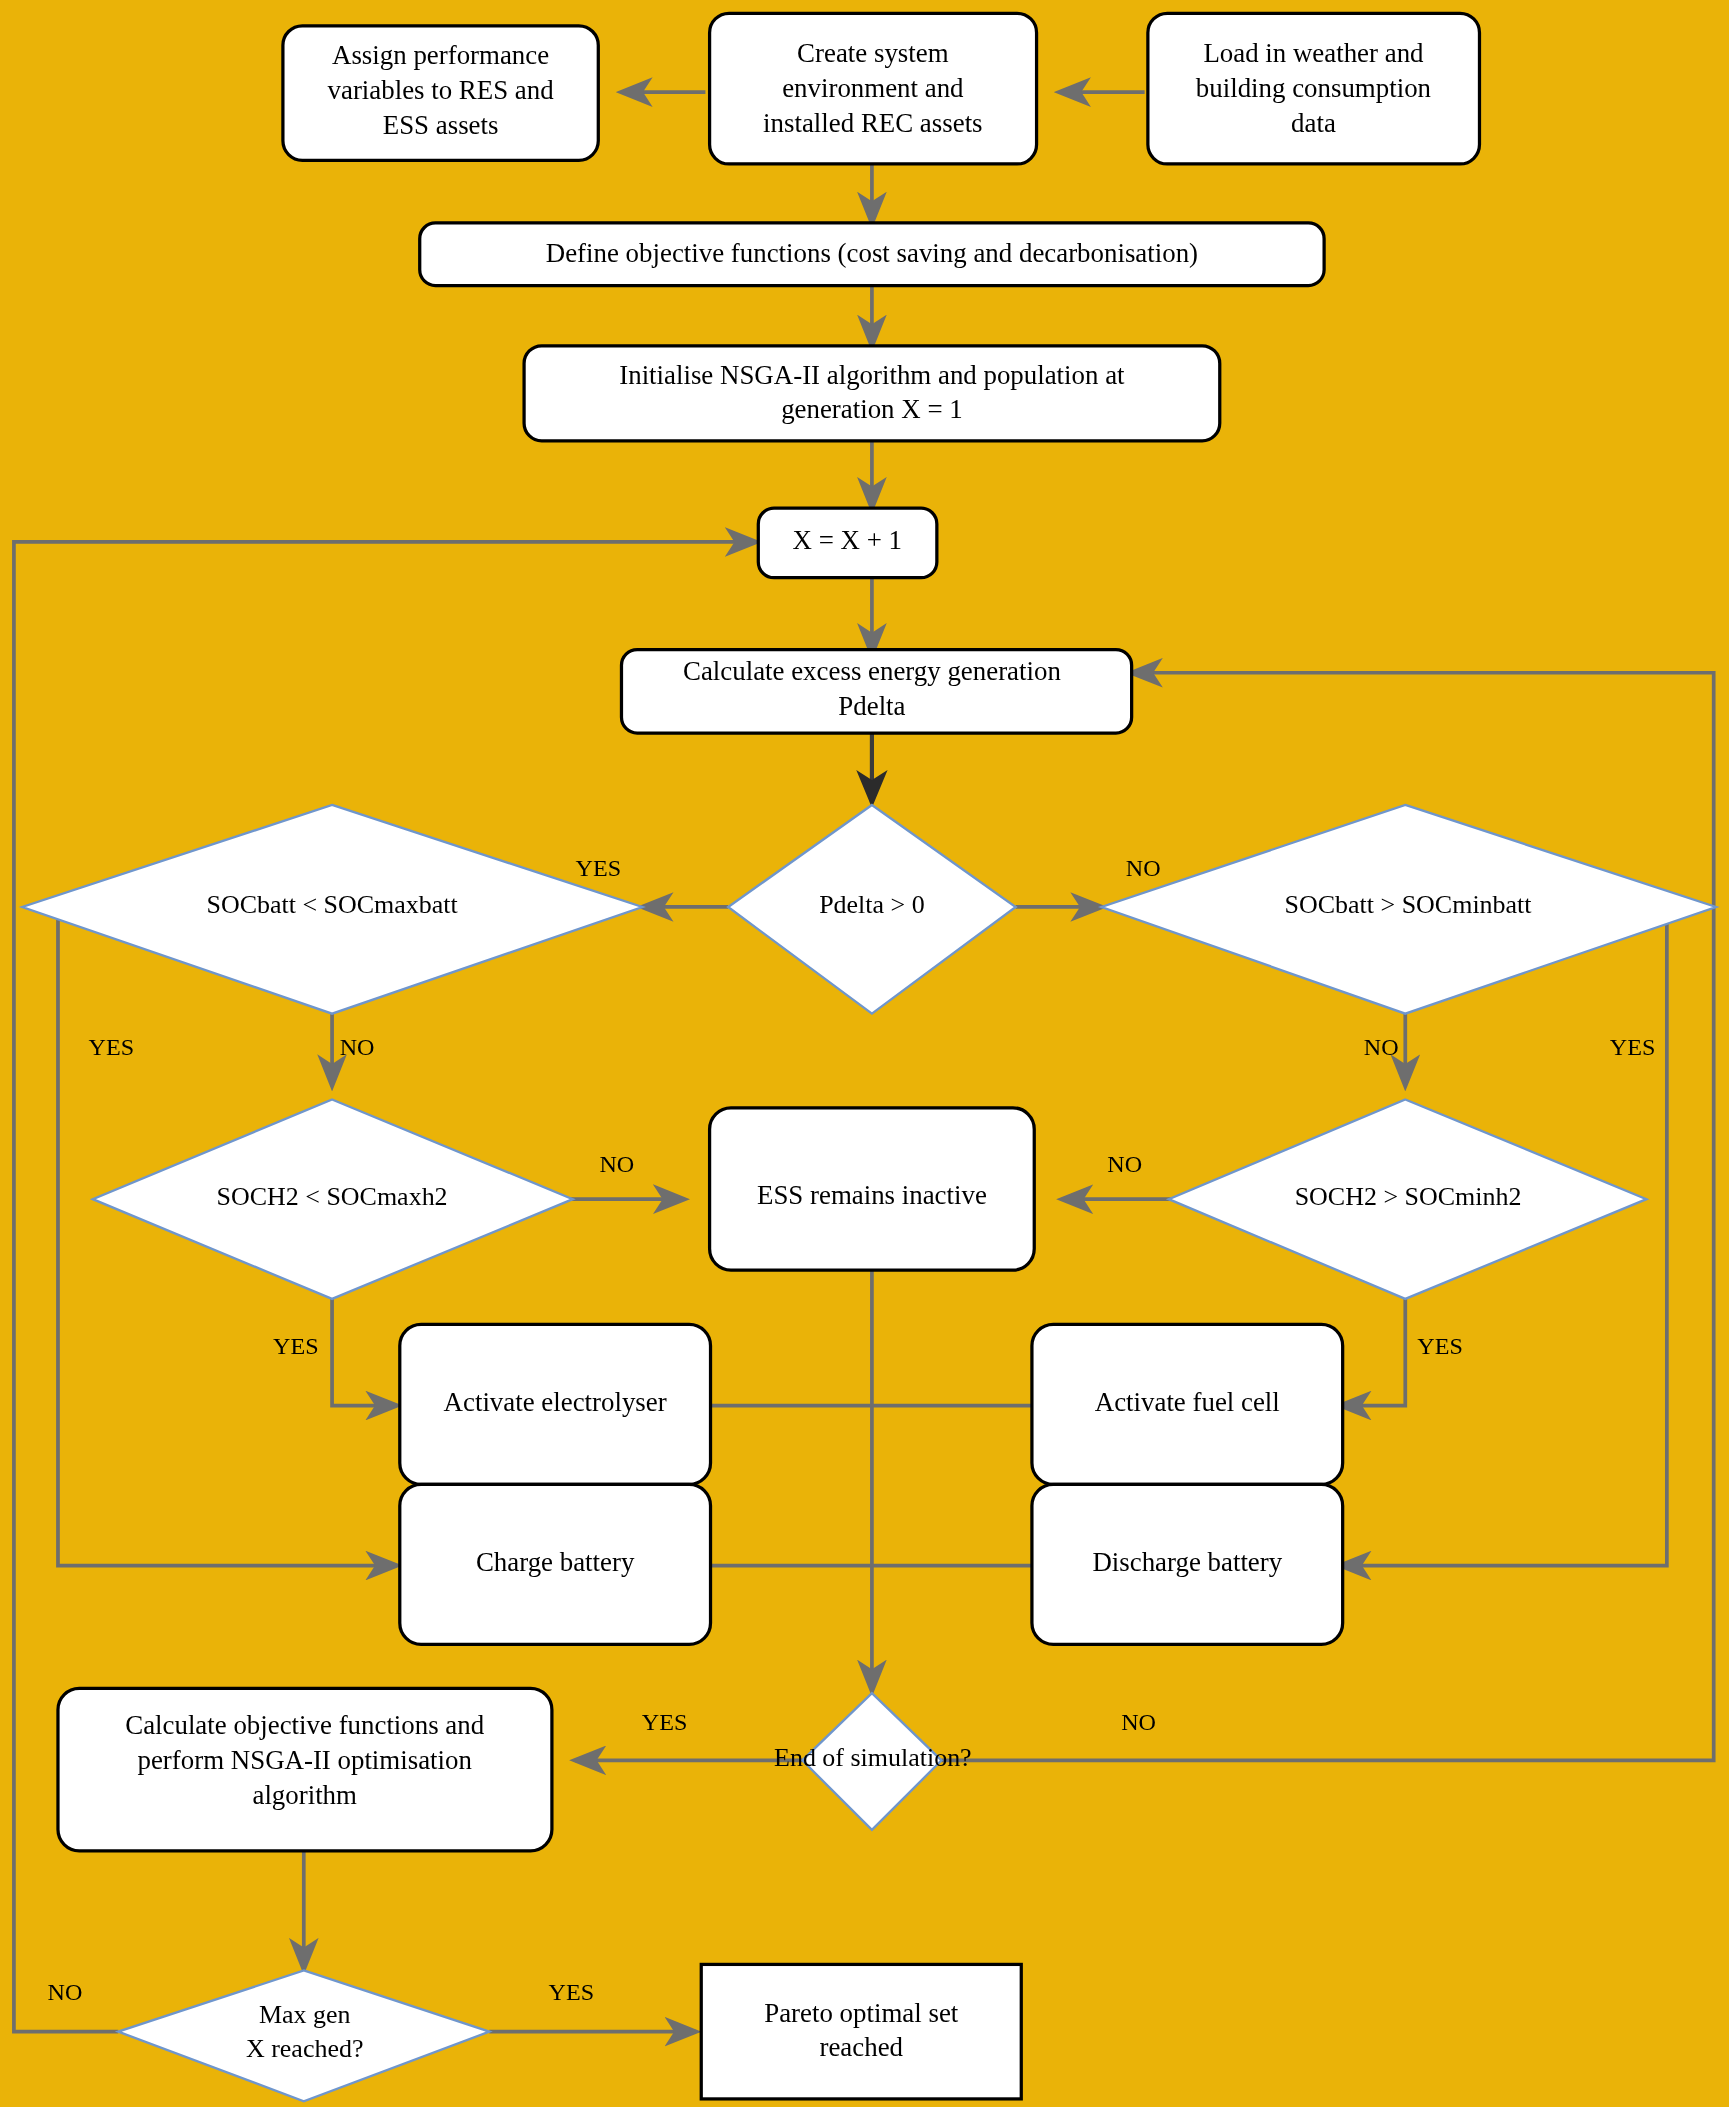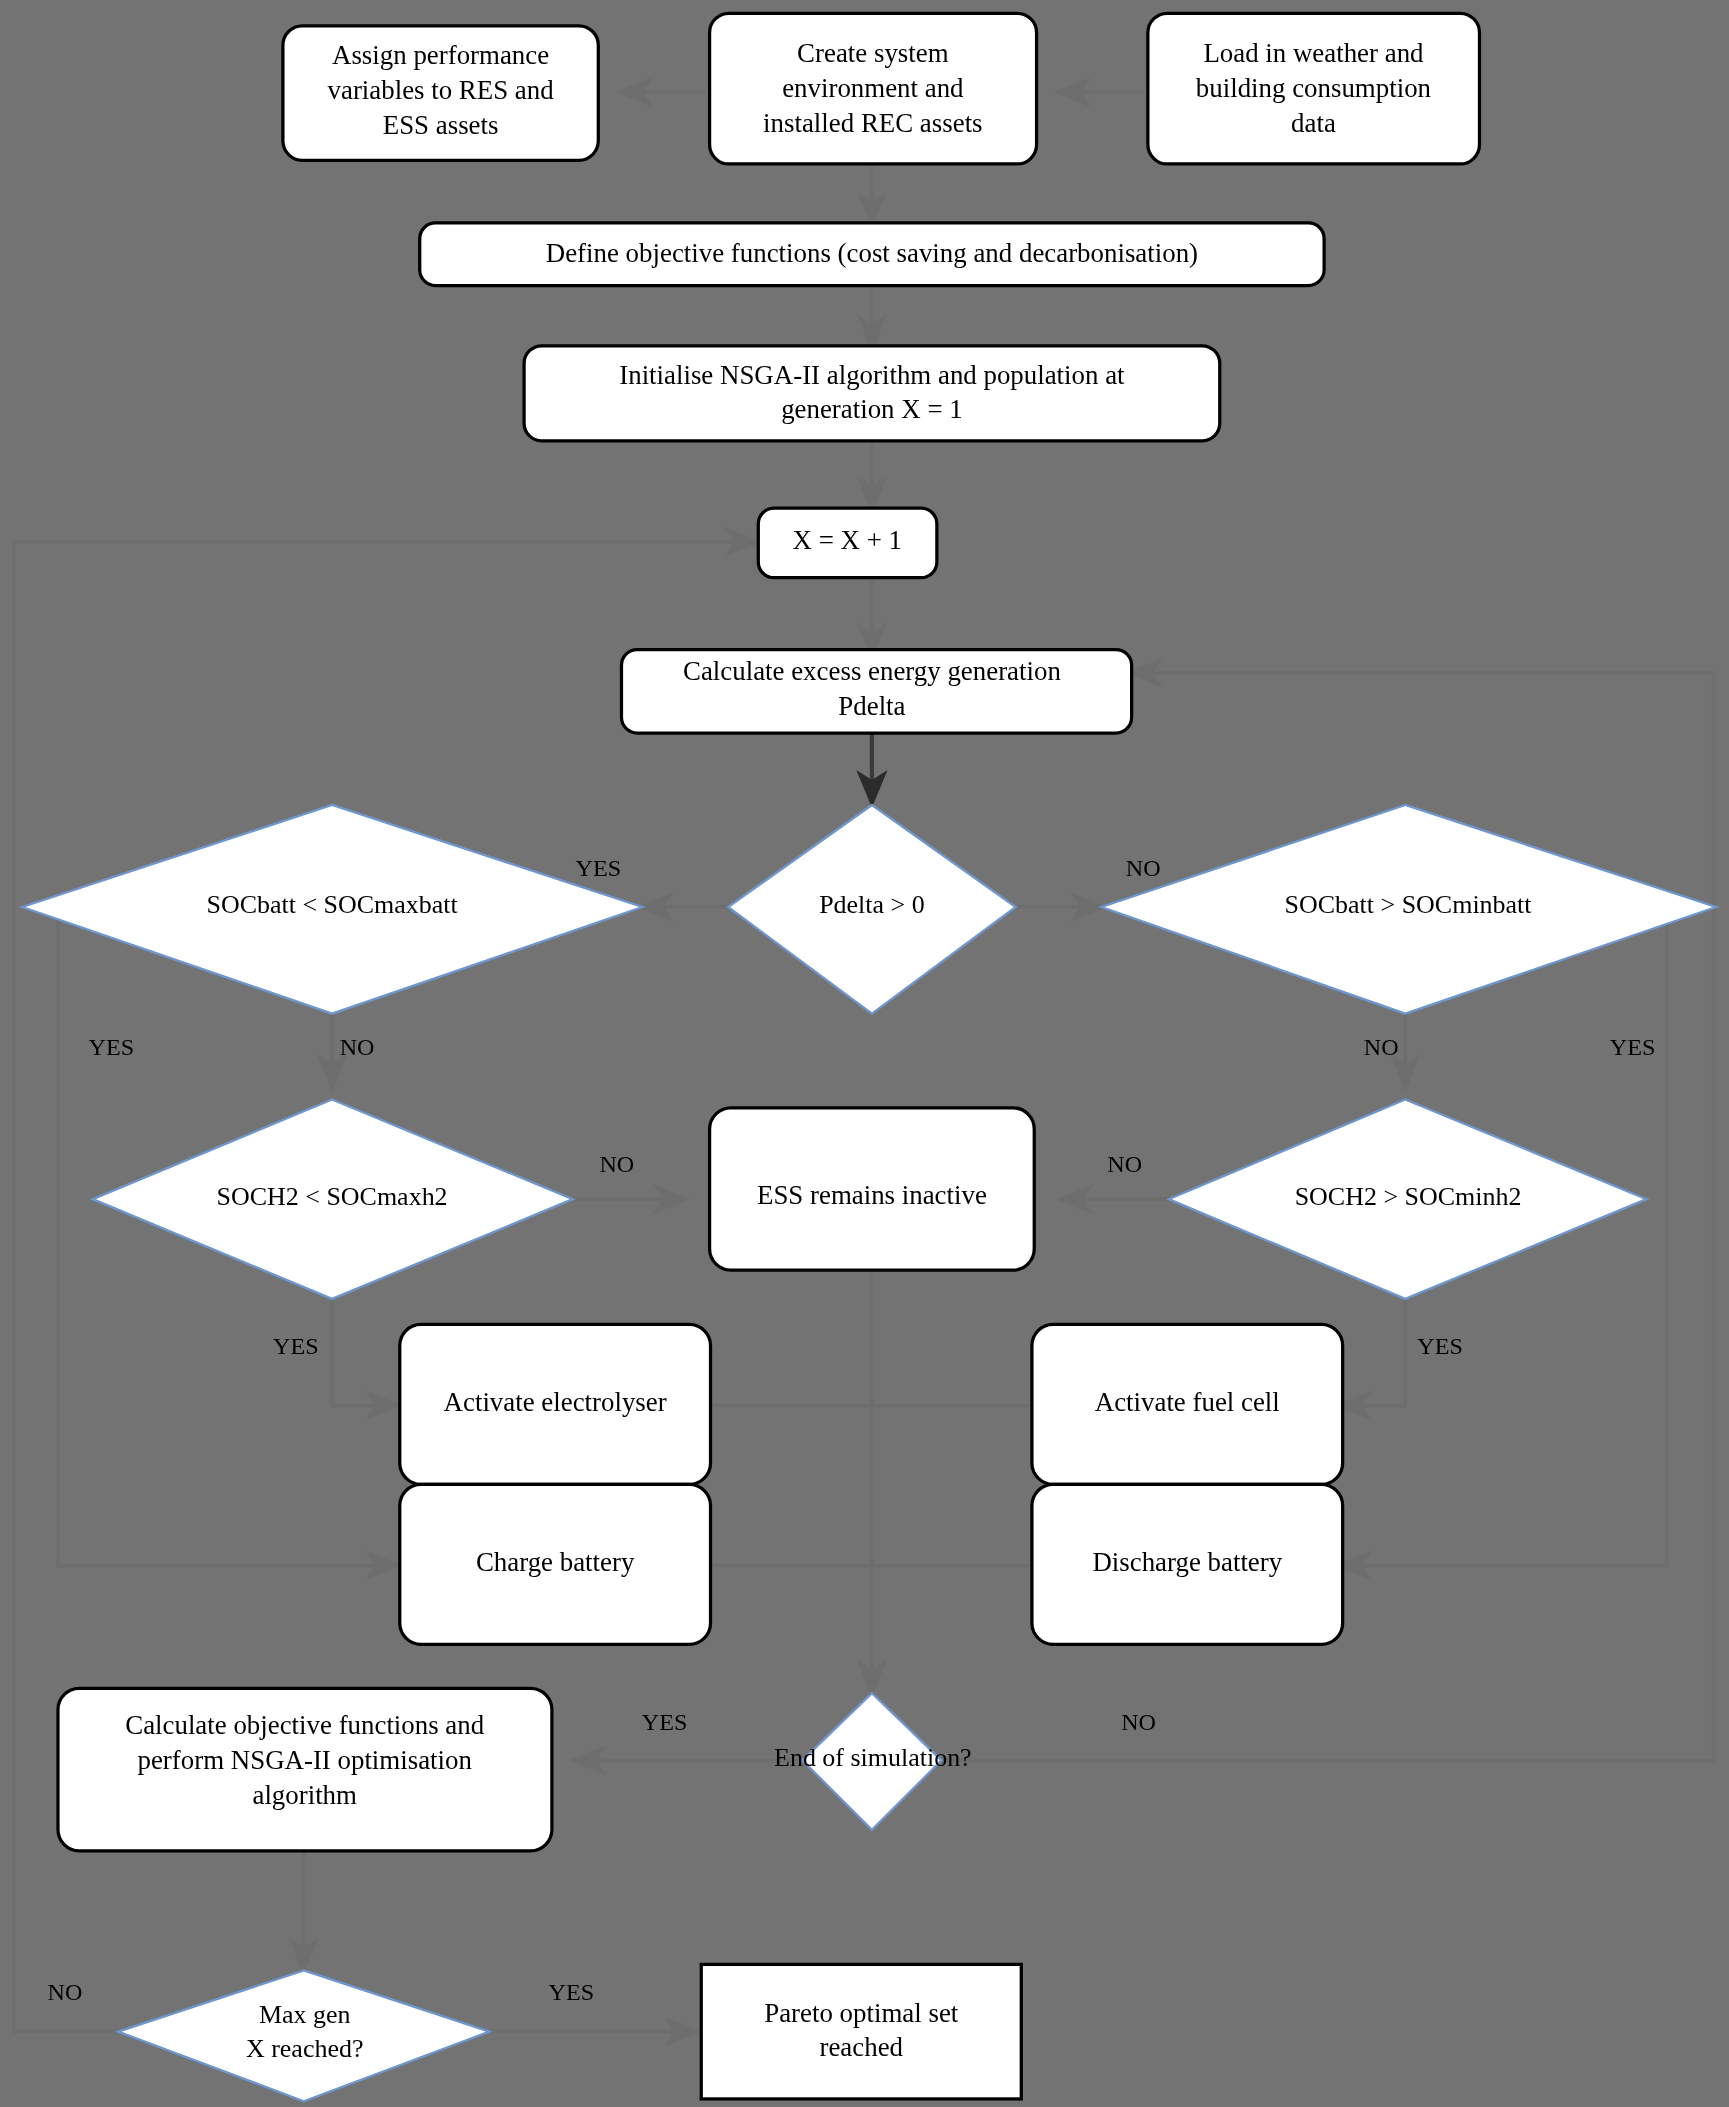--- a/index.html
+++ b/index.html
@@ -1,19 +1,19 @@
 <!DOCTYPE html>
 <html style="font-size:7.4px"><head>
 <meta charset="utf-8">
 <style>
   html,body{margin:0;padding:0;background:#ffffff;}
   #stage{
     position:relative;
     width:1729px;height:2108px;
-    background:#737373;
+    background:#eab308;
     font-family:"Liberation Serif", serif;
   }
   svg#flow{position:absolute;left:0;top:0;width:1729px;height:2108px;}
   .node-text{
     font-family:"Liberation Serif", serif;
     fill:#000000;
     text-anchor:middle;
     dominant-baseline:middle;
   }
   .edge-label{

